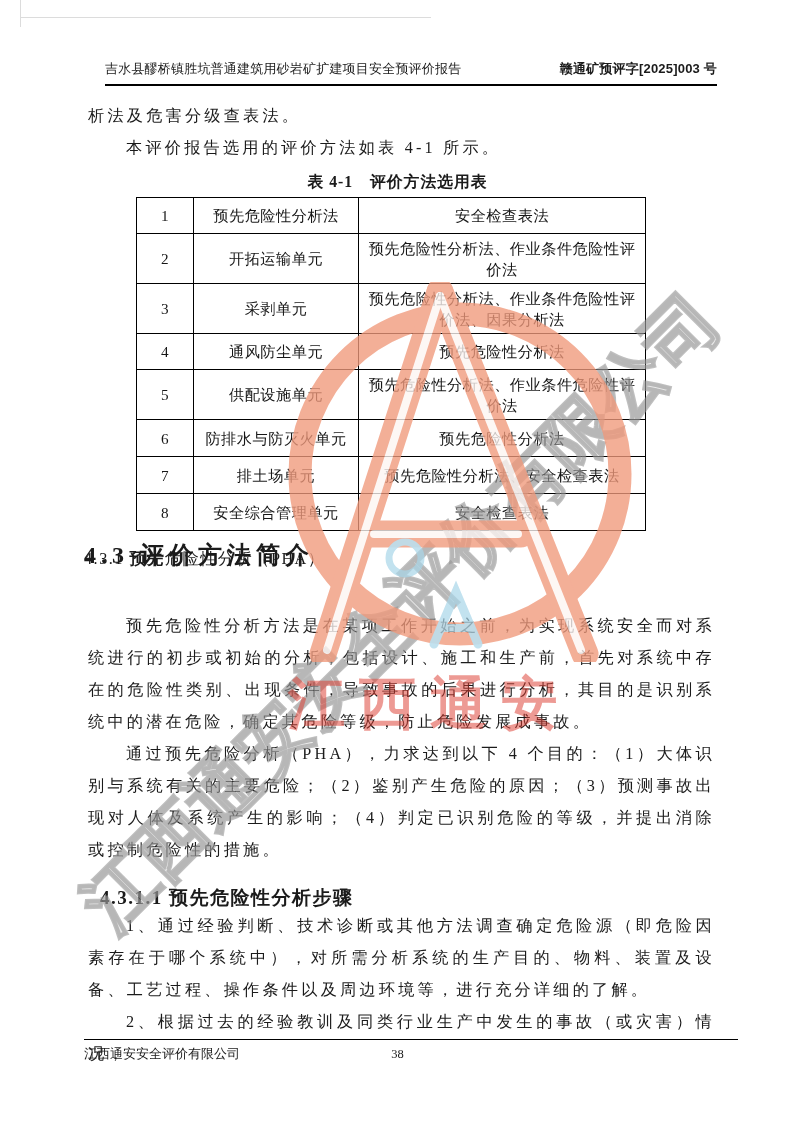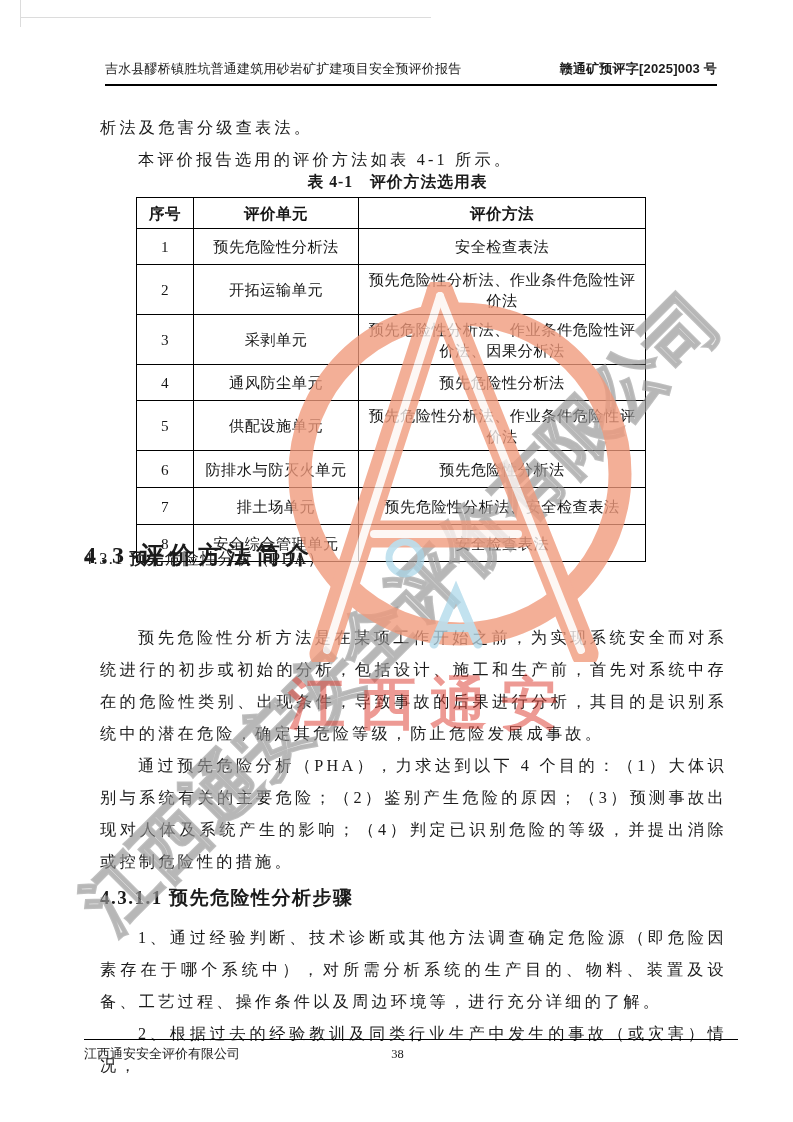--- a/index.html
+++ b/index.html
@@ -9,21 +9,21 @@
   .scan-h{position:absolute;left:21px;top:17px;width:410px;height:0;border-top:1px solid #dcdcdc;}
   .scan-v{position:absolute;left:20px;top:0;width:0;height:27px;border-left:1px solid #dcdcdc;}
   
   .hdr{position:absolute;left:105px;top:60px;width:612px;display:flex;justify-content:space-between;
        font-family:"Liberation Sans","DejaVu Sans",sans-serif;font-size:13px;line-height:18px;gap:12px;}
   .hdr .l{font-weight:normal;letter-spacing:0.2px;}
   .hdr .r{font-weight:bold;letter-spacing:0.2px;}
   .hdr-rule{position:absolute;left:105px;top:84px;width:612px;height:0;border-top:2px solid #000;}
   
   .bodyp{position:absolute;left:84px;width:627px;font-size:16.2px;line-height:32px;
-         letter-spacing:3.2px;text-align:justify;margin:16px;}
+         letter-spacing:3.2px;text-align:justify;margin:4px;}
   .ind{text-indent:38px;}
   .caption{position:absolute;left:84px;top:170px;width:627px;text-align:center;
            font-weight:bold;font-size:15.8px;line-height:24px;letter-spacing:1px;margin:0;}
   
   table.sel{position:absolute;left:136px;top:197px;width:509px;border-collapse:collapse;
             table-layout:fixed;font-size:15.2px;letter-spacing:0.5px;color:#161616;}
   table.sel th,table.sel td{border:1.3px solid #000;text-align:center;vertical-align:middle;
             padding:1px 2px;line-height:21px;}
   table.sel th{font-weight:bold;font-size:15.5px;}
   tr.h28 td,tr.h28 th{height:28px;}
@@ -75,25 +75,20 @@
 
   <p class="caption">表 4-1　评价方法选用表</p>
 
   <table class="sel">
     <colgroup>
         <col style="width:57px">
         <col style="width:165px">
         <col style="width:287px">
       </colgroup>
     <tbody>
-        <tr class="h28">
-      <th>序号</th>
-      <th>评价单元</th>
-      <th>评价方法</th>
-    </tr>
     <tr class="h33">
       <td>1</td>
       <td>预先危险性分析法</td>
       <td>安全检查表法</td>
     </tr>
     <tr class="h47">
       <td>2</td>
       <td>开拓运输单元</td>
       <td>预先危险性分析法、作业条件危险性评价法</td>
     </tr>

